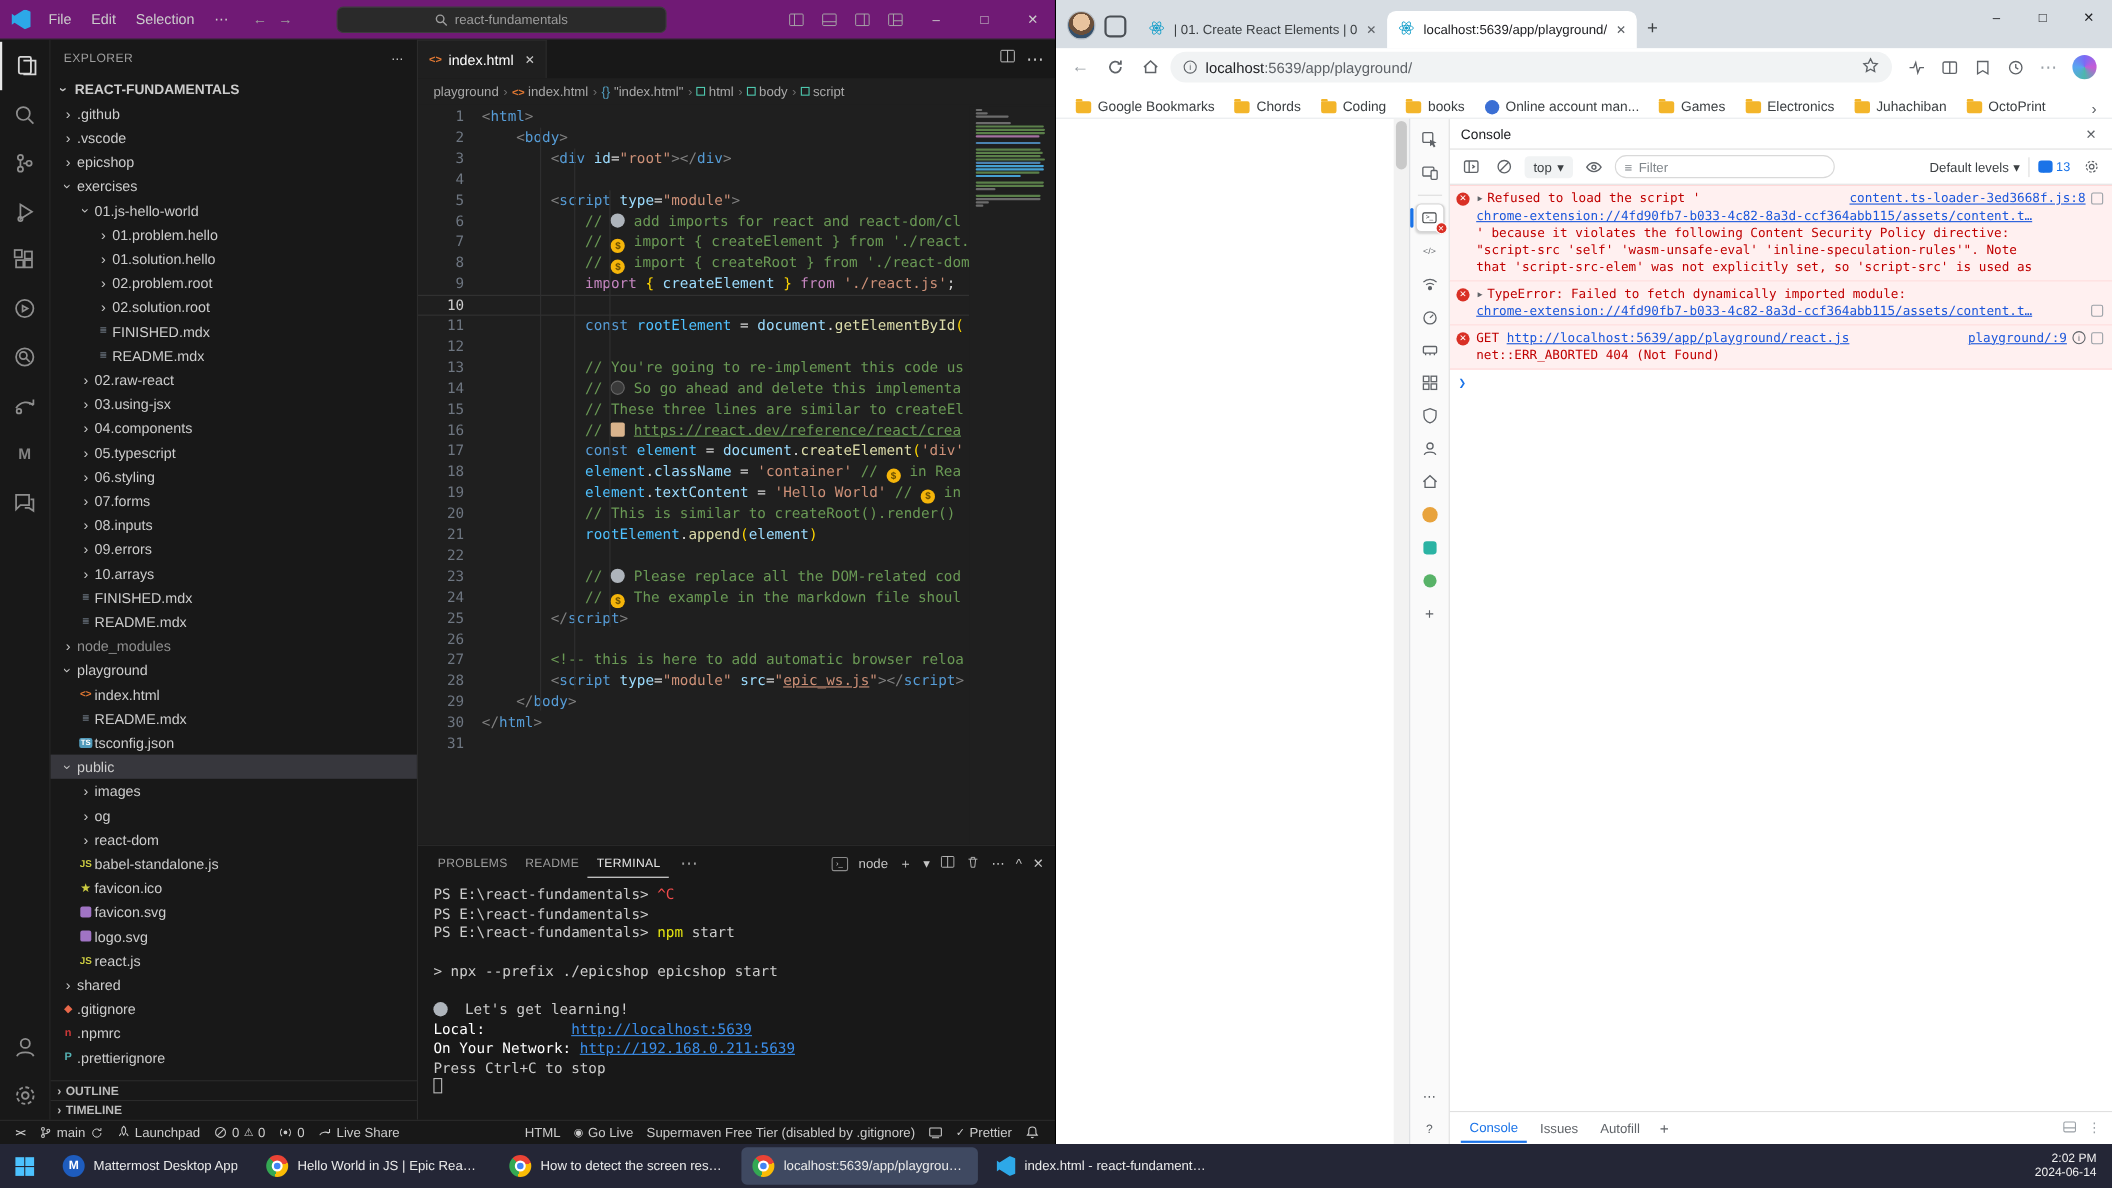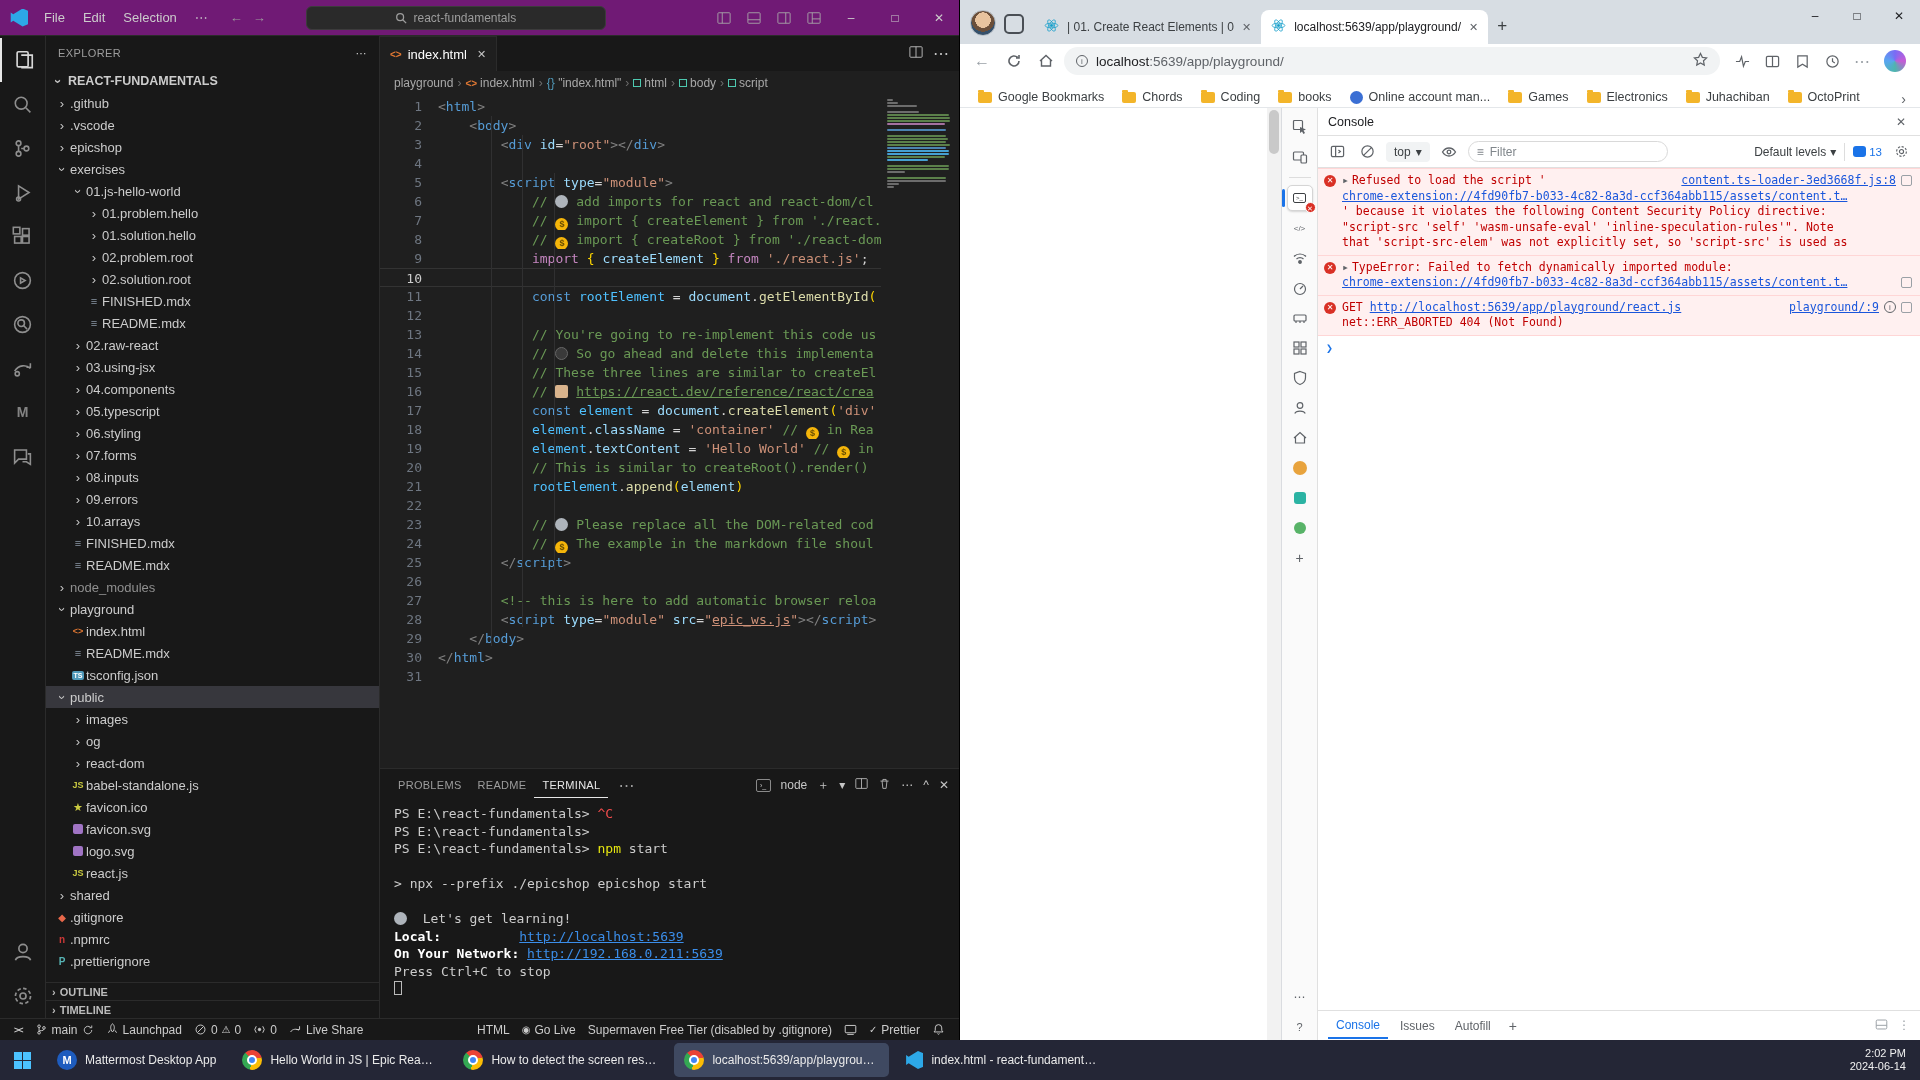--- a/index.html
+++ b/index.html
@@ -66,21 +66,21 @@
   
   .panel{height:250px;background:#181818;border-top:1px solid #2b2b2b;display:flex;flex-direction:column;flex:0 0 auto}
   .panel-head{height:32px;display:flex;align-items:center;padding:0 10px;gap:4px;flex:0 0 auto}
   .ptab{font-size:11px;color:#9d9d9d;padding:6px 8px;letter-spacing:.3px}
   .ptab.active{color:#e7e7e7;border-bottom:1px solid #e7e7e7}
   .panel-head .pdots{color:#9d9d9d;padding:0 6px}
   .panel-right{margin-left:auto;display:flex;align-items:center;gap:10px;color:#c5c5c5;font-size:12px}
   .node-ic{display:inline-block;width:15px;height:13px;border:1px solid #8a8a8a;border-radius:2px;font-size:7px;line-height:11px;text-align:center;color:#c5c5c5}
   .term{flex:1;padding:4px 0 0 14px;font-family:"DejaVu Sans Mono",monospace;font-size:13px;line-height:17.5px;color:#cccccc;overflow:hidden}
   .tl-row{white-space:pre;height:17.5px}
-  .tp{color:#cccccc}.tr{color:#f14c4c}.ty{color:#e5e510}.tb{color:#ffffff;font-weight:bold}
+  .tp{color:#cccccc}.tr{color:#f14c4c}.ty{color:#e5e510}.tb{color:#ffffff;font-weight:normal}
   .tlk{color:#3b8eea;text-decoration:underline}
   .curs{display:inline-block;width:8px;height:14px;border:1px solid #bbbbbb;vertical-align:-2px}
   
   .statusbar{height:22px;background:#181818;border-top:1px solid #2b2b2b;display:flex;align-items:center;color:#cccccc;font-size:12px;padding:0 8px;flex:0 0 auto}
   .sb-item{display:flex;align-items:center;gap:4px;padding:0 6px;height:22px}
   .sb-right{margin-left:auto;display:flex}
   .sb-ic{display:inline-flex;align-items:center}
   .sb-ic svg{stroke:#cccccc}
   
   #browser{position:absolute;left:960px;top:0;width:960px;height:1040px;background:#fff;display:flex;flex-direction:column}

